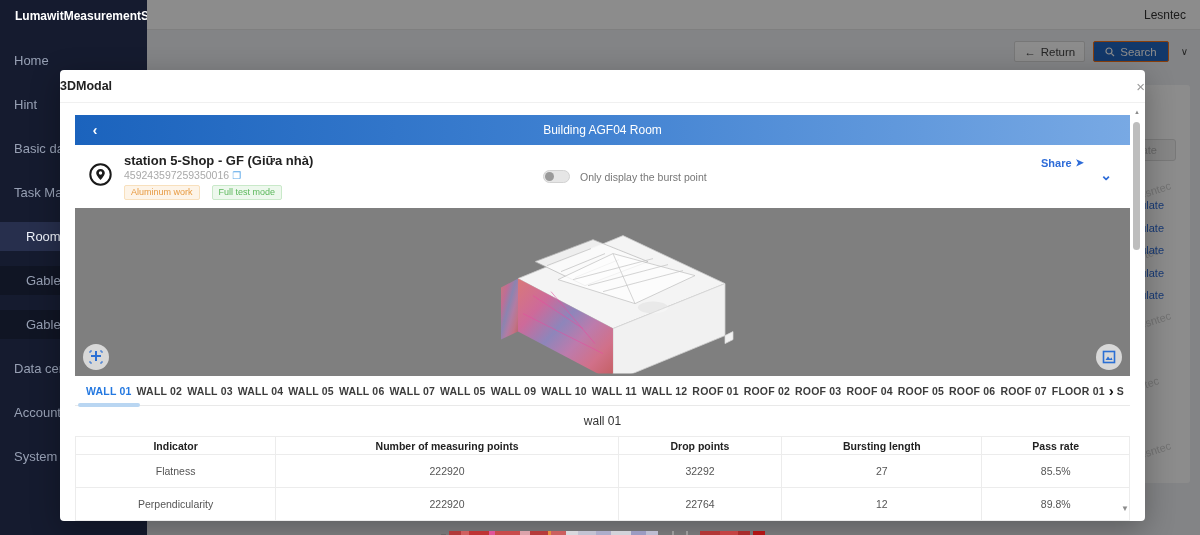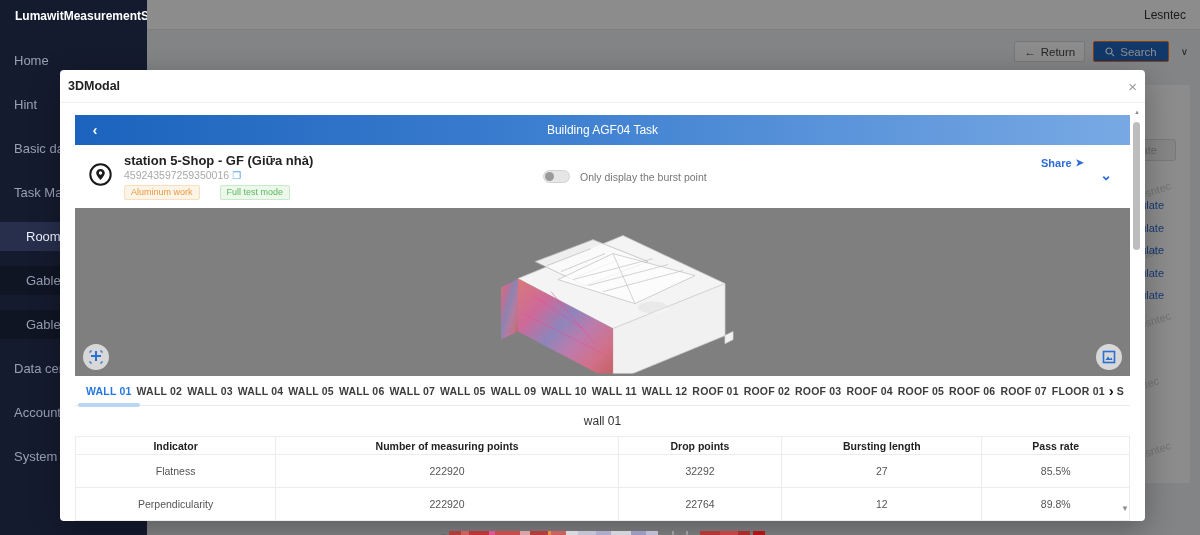--- a/index.html
+++ b/index.html
@@ -29,35 +29,35 @@
   .bg-calc-btn { position:absolute; top:54px; right:14px; width:84px; height:22px; background:#f5f5f5; border:1px solid #dcdcdc; border-radius:3px; color:#bbb; font-size:11px; display:flex; align-items:center; justify-content:center; }
   .bg-links { position:absolute; top:114px; right:26px; display:flex; flex-direction:column; gap:9.5px; align-items:flex-end; }
   .bg-link { font-size:11px; color:#2e6cd8; height:13px; line-height:13px; }
   .bg-watermark { position:absolute; font-size:11px; color:rgba(140,140,140,.4); transform:rotate(-18deg); }
 
   
   .overlay { position:absolute; left:147px; top:0; right:0; bottom:0; background:rgba(0,0,0,.45); z-index:2; }
 
   
   .modal { position:absolute; left:60px; top:70px; width:1085px; height:451px; background:#fff; border-radius:4px; box-shadow:0 8px 30px rgba(0,0,0,.3); z-index:3; }
-  .modal-header { height:33px; border-bottom:1px solid #f0f0f0; display:flex; align-items:center; justify-content:space-between; padding:0 8px; }
+  .modal-header { height:33px; border-bottom:1px solid #f0f0f0; display:flex; align-items:center; justify-content:space-between; padding:0 0; }
   .modal-title { font-size:12.5px; font-weight:bold; color:#222; }
   .modal-close { color:#999; font-size:15px; line-height:15px; cursor:pointer; }
 
   .card { margin:12px 15px 0 15px; width:1055px; position:relative; }
   .blue-bar { height:30px; background:linear-gradient(90deg,#1b63bd 0%,#3d7fd0 45%,#78a9e4 100%); display:flex; align-items:center; color:#fff; }
   .back-icon { width:40px; text-align:center; font-size:14px; font-weight:bold; cursor:pointer; }
   .bar-title { flex:1; text-align:center; font-size:12px; margin-right:40px; }
 
   .station-row { height:63px; position:relative; background:#fff; display:flex; align-items:center; }
   .pin-wrap { margin:0 11px 0 13px; }
   .station-name { font-size:13px; font-weight:bold; color:#222; line-height:15px; }
   .station-id { font-size:10.5px; color:#a9a9a9; margin-top:1px; }
   .copy-icon { color:#5aa7e8; font-size:10px; margin-left:3px; cursor:pointer; }
-  .tags { margin-top:4px; display:flex; gap:20px; }
+  .tags { margin-top:4px; display:flex; gap:12px; }
   .tag { font-size:9px; padding:1px 6px 2px 6px; border-radius:2px; line-height:10px; }
   .tag.orange { color:#e79a41; background:#fdf4e8; border:1px solid #f8e0bd; }
   .tag.green  { color:#5cb85c; background:#edf8ed; border:1px solid #c9e9c9; }
   .toggle-wrap { position:absolute; left:468px; top:25px; display:flex; align-items:center; gap:10px; }
   .toggle { width:27px; height:13px; border-radius:7px; background:#e6e6e6; border:1px solid #d2d2d2; position:relative; cursor:pointer; }
   .toggle-knob { position:absolute; left:1px; top:1px; width:9px; height:9px; border-radius:50%; background:#9a9a9a; }
   .toggle-label { font-size:10.5px; color:#777; }
   .share-wrap { position:absolute; right:46px; top:12px; display:flex; align-items:flex-start; gap:4px; color:#2e6cd8; font-size:11px; cursor:pointer;font-weight:bold; }
   .share-arrow { font-size:10px; }
   .expand-chevron { position:absolute; right:18px; top:25px; color:#2e6cd8; font-size:14px; font-weight:bold; line-height:10px; cursor:pointer; }
@@ -157,21 +157,21 @@
 
 <div class="modal">
   <div class="modal-header">
     <span class="modal-title">3DModal</span>
     <span class="modal-close">×</span>
   </div>
 
   <div class="card">
     <div class="blue-bar">
       <span class="back-icon">‹</span>
-      <span class="bar-title">Building AGF04 Task</span>
+      <span class="bar-title">Building AGF04 Room</span>
     </div>
 
     <div class="station-row">
       <div class="pin-wrap">
         <svg width="25" height="25" viewBox="0 0 25 25">
           <circle cx="12.5" cy="12.5" r="10.2" fill="none" stroke="#1a1a1a" stroke-width="2"></circle>
           <path d="M12.5 7 C9.9 7 8.2 8.9 8.2 11.1 C8.2 13.8 12.5 18 12.5 18 C12.5 18 16.8 13.8 16.8 11.1 C16.8 8.9 15.1 7 12.5 7 Z" fill="#1a1a1a"></path>
           <circle cx="12.5" cy="11" r="1.7" fill="#fff"></circle>
         </svg>
       </div>

